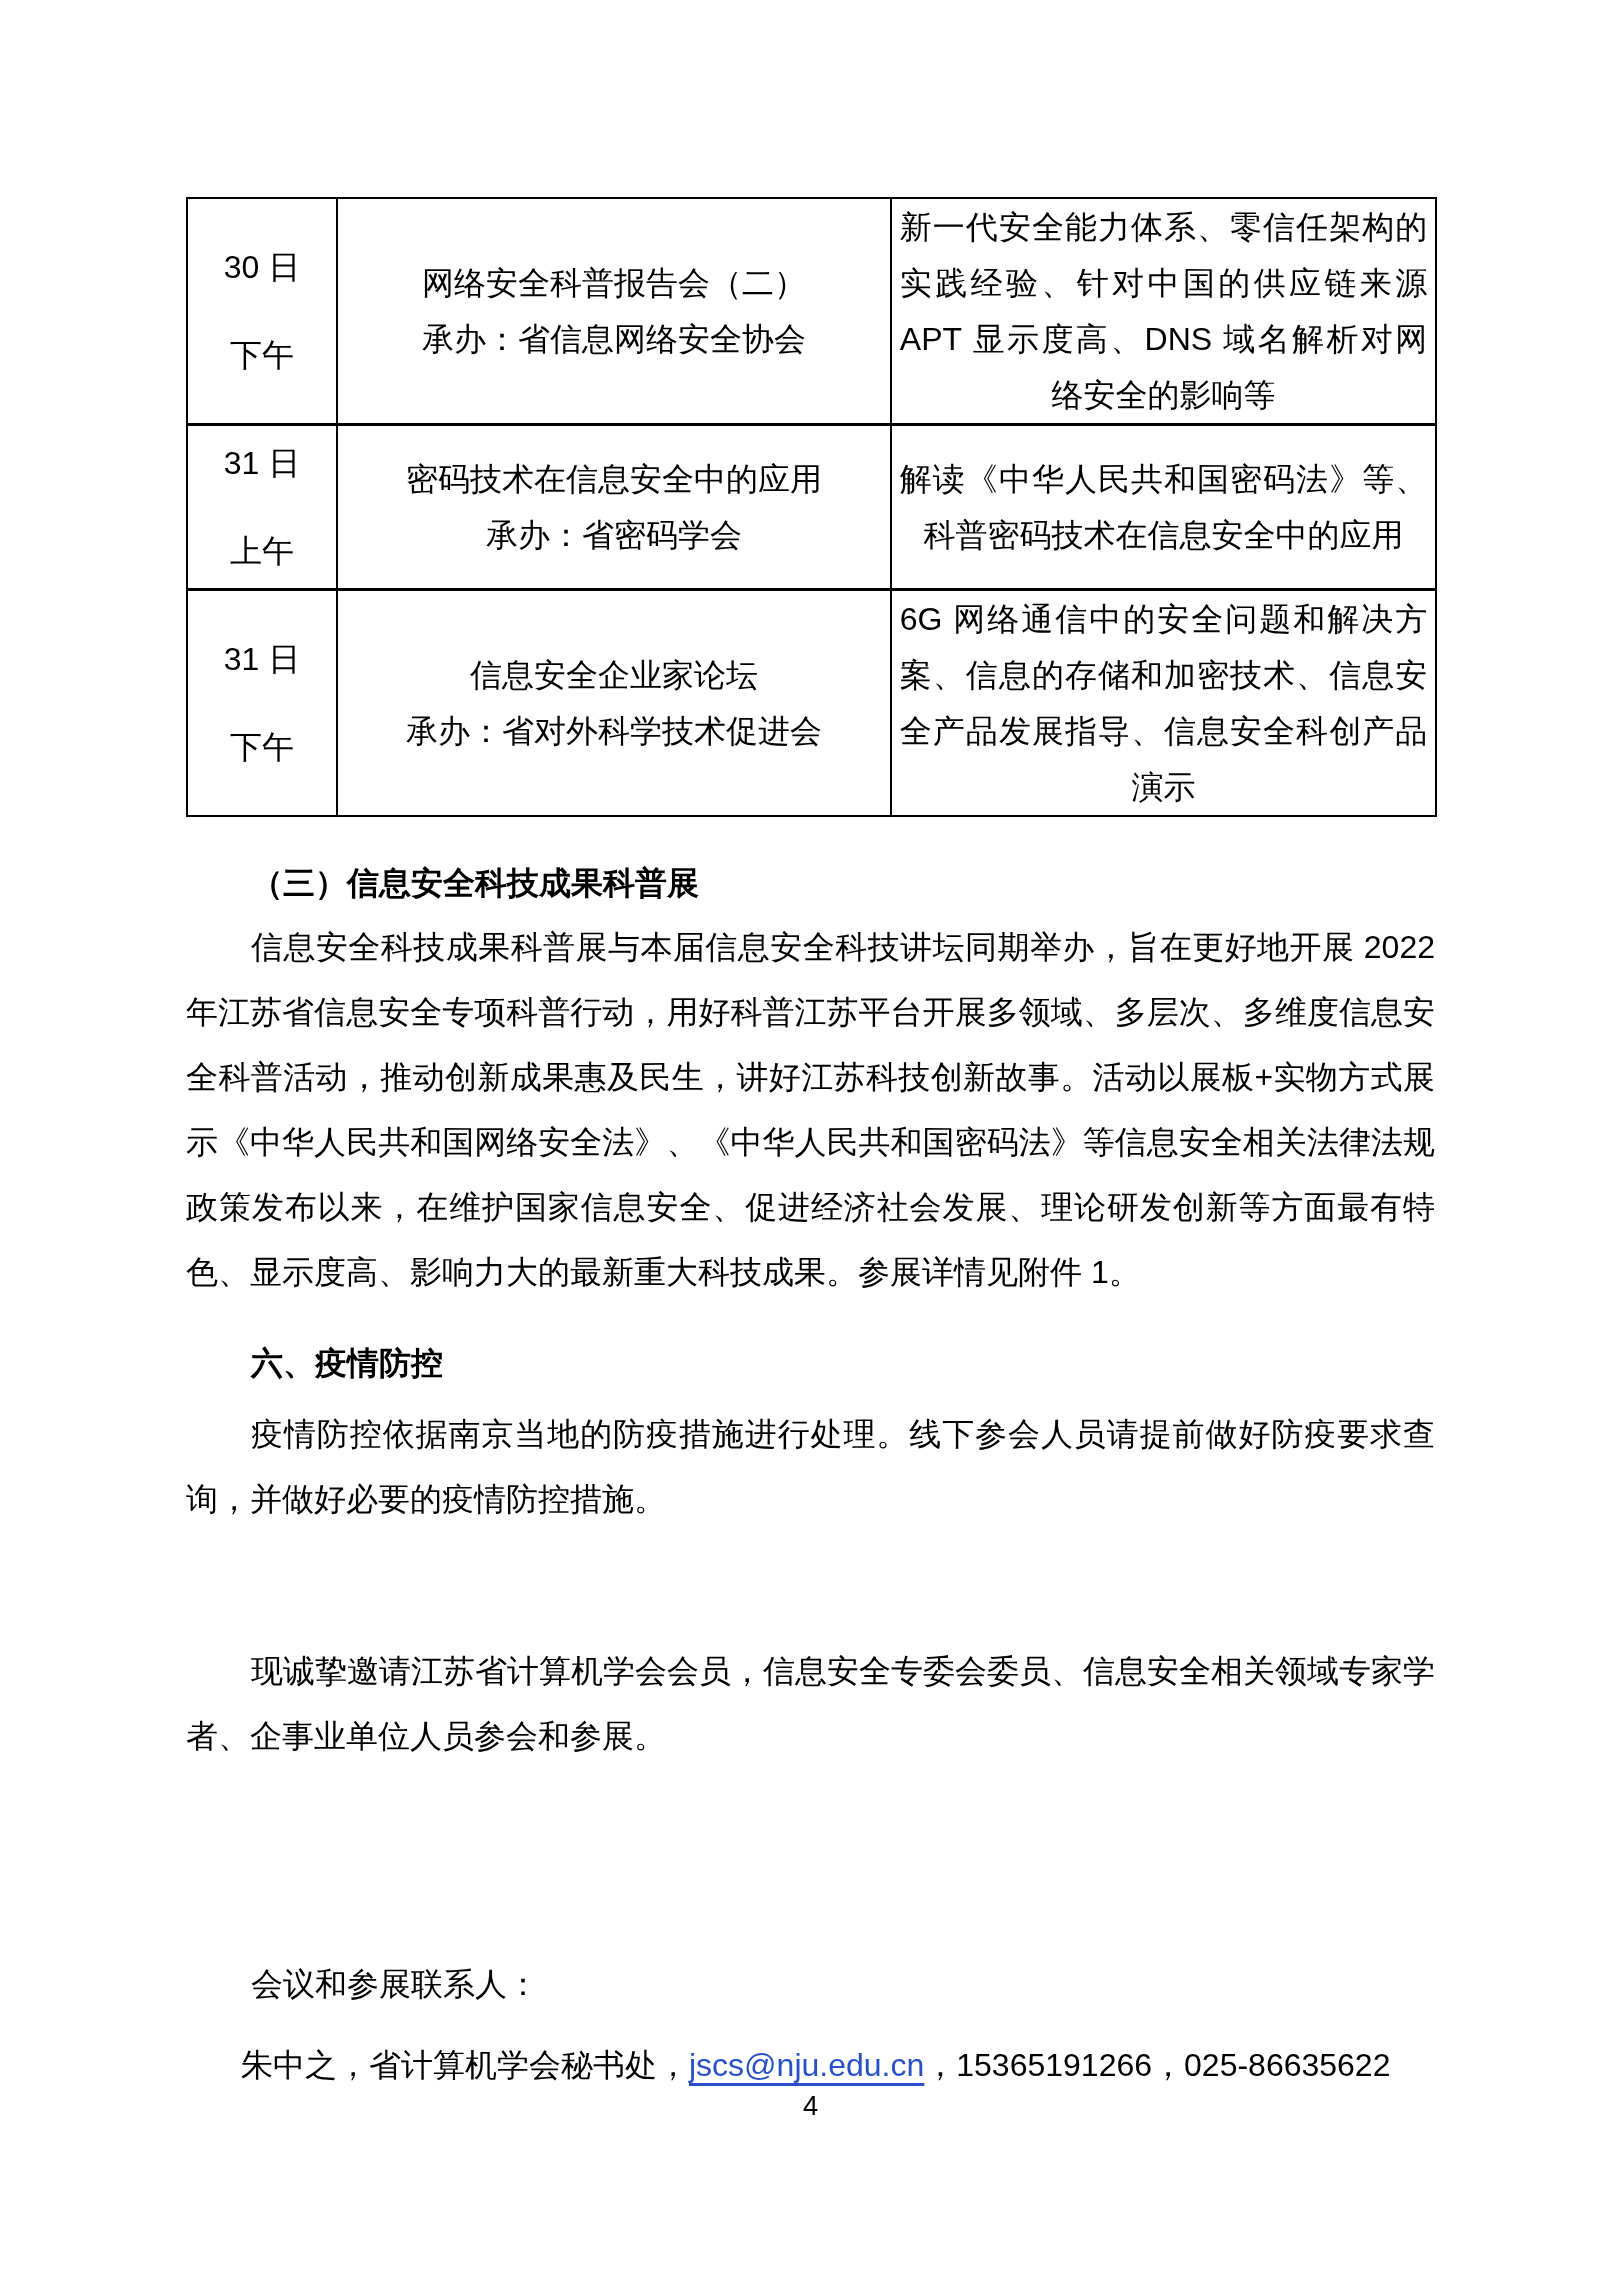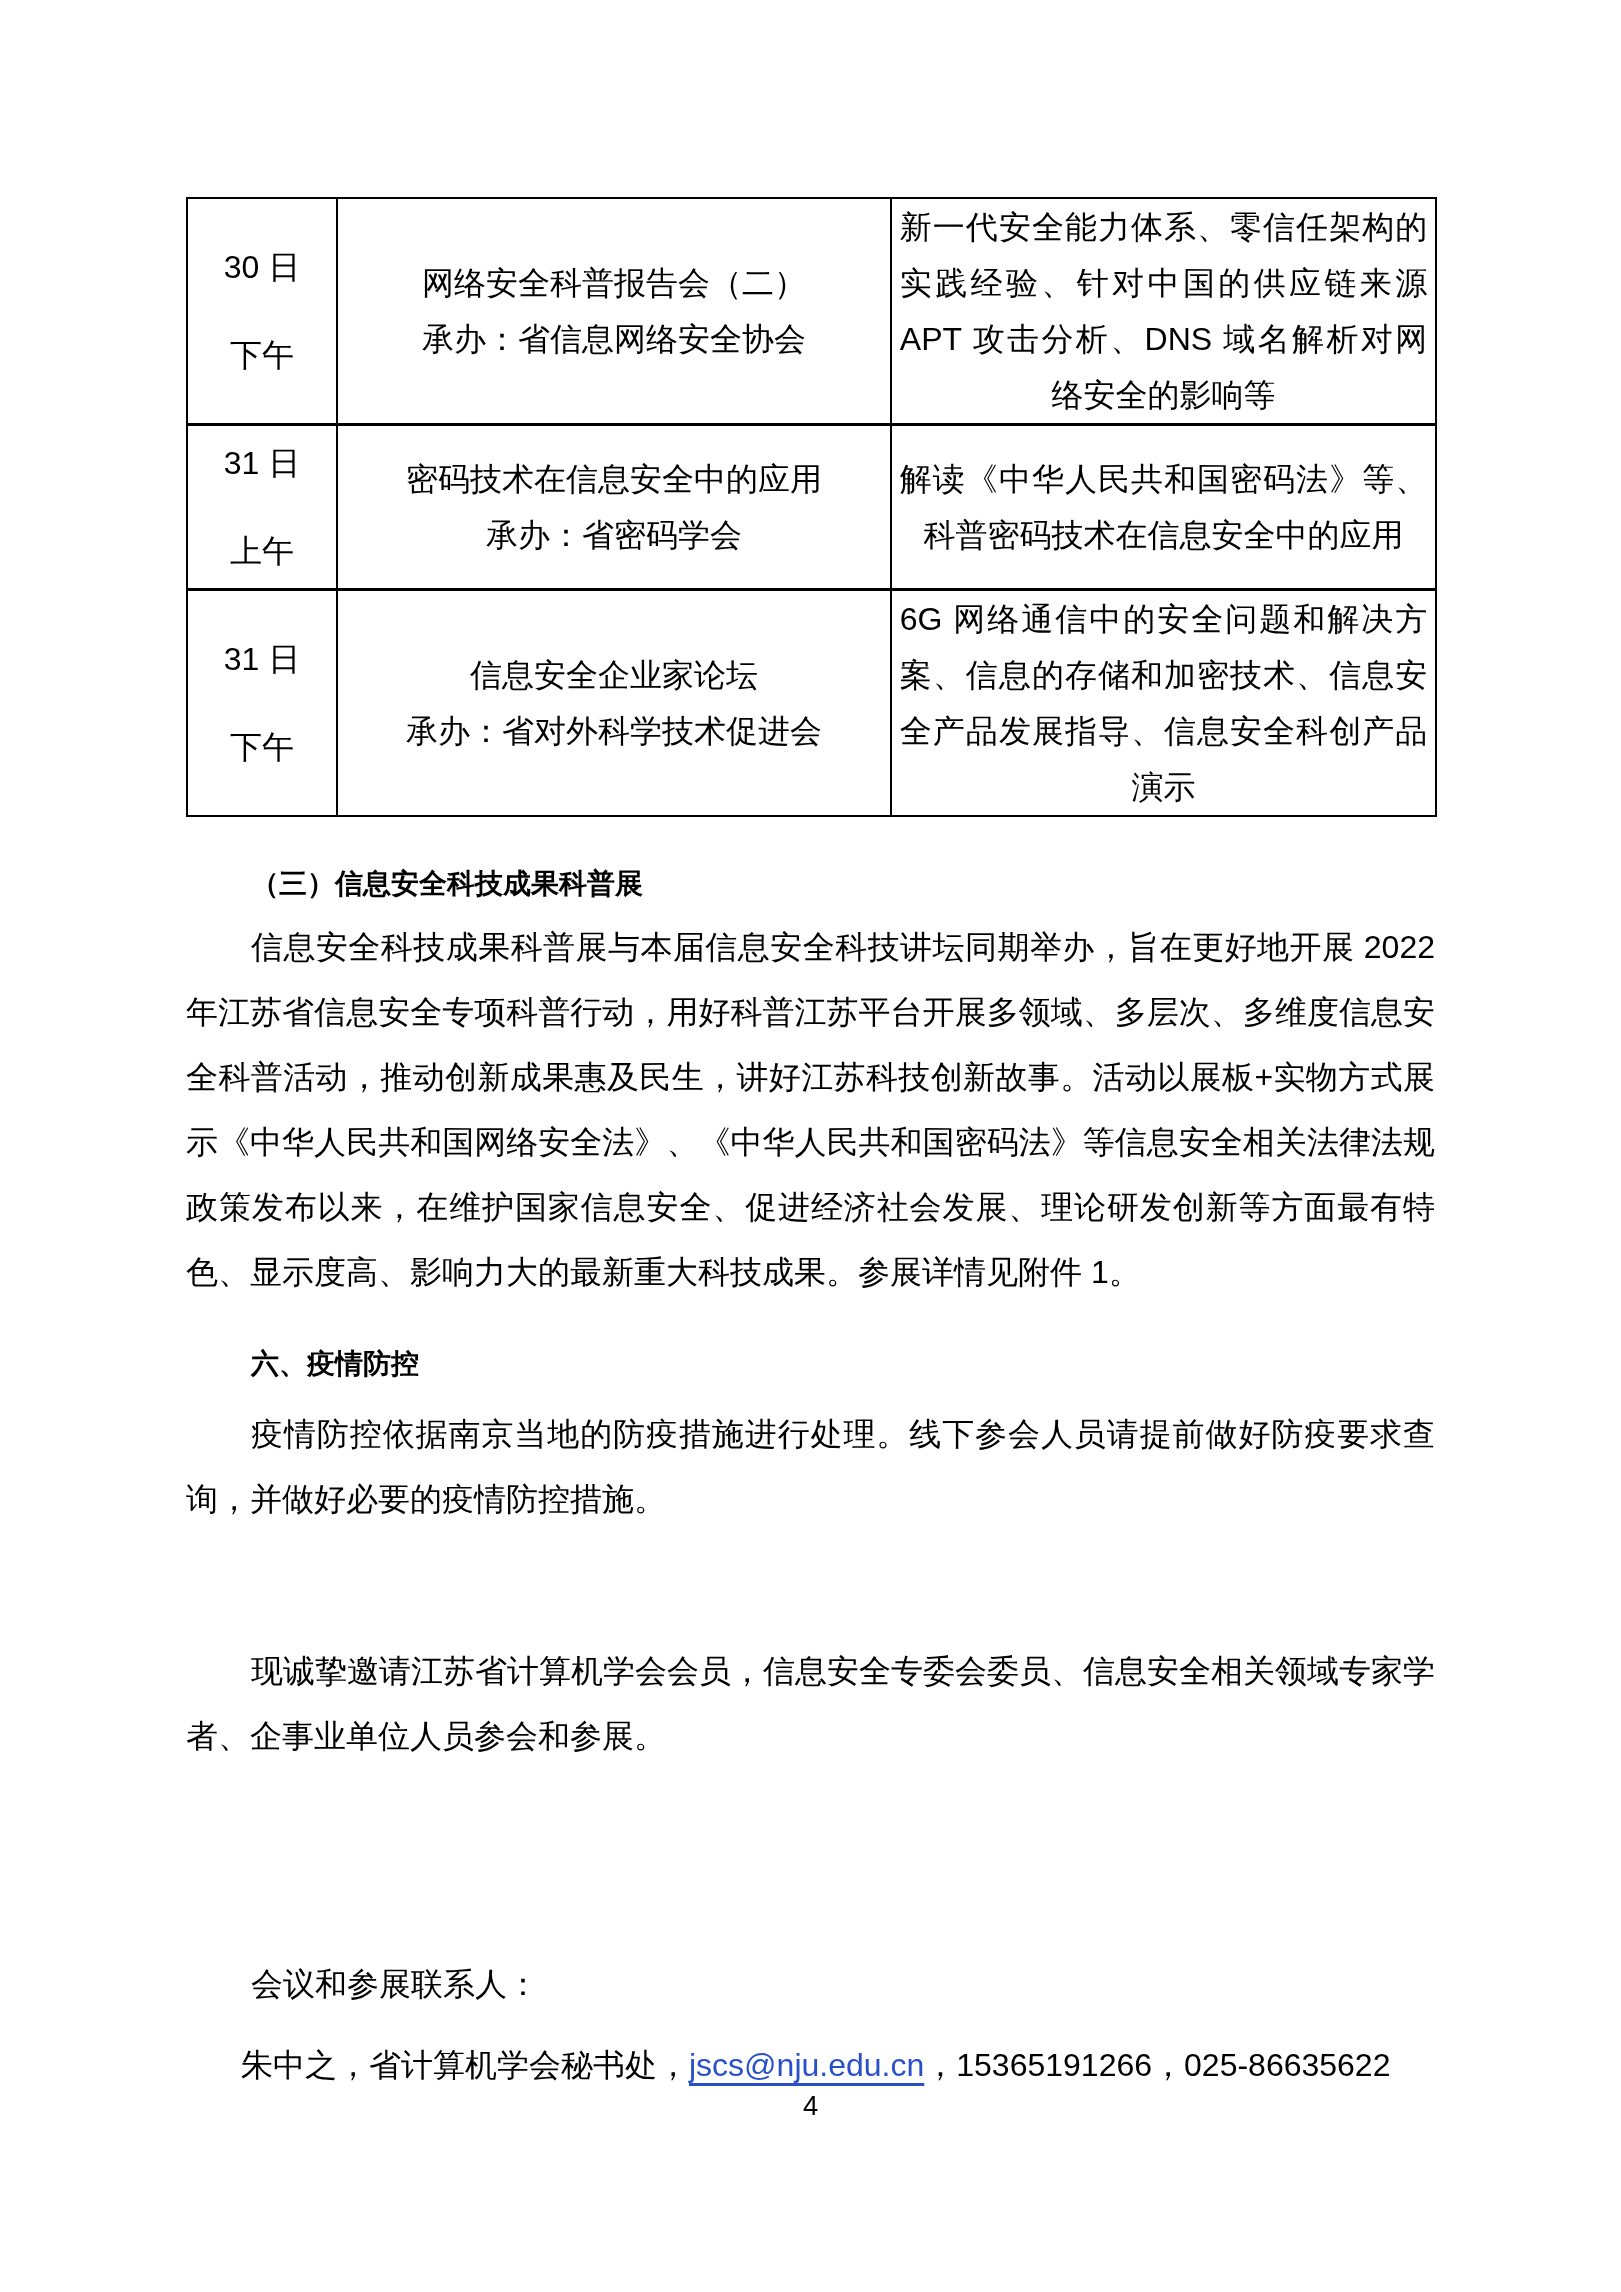--- a/index.html
+++ b/index.html
@@ -49,21 +49,21 @@
 
   
   .body-text {
     font-size: 32px;
     line-height: 65px;
     text-align: justify;
     color: #000;
   }
   .indent2 { text-indent: 65px; }
   .heading {
-    font-size: 28px;
+    font-size: 32px;
     line-height: 65px;
     font-weight: bold;
     text-indent: 65px;
   }
   .single-line { text-align: left; }
 
   a.email-link {
     text-decoration: underline;
     text-decoration-thickness: 2.9px;
     text-underline-offset: 6.9px;
@@ -94,21 +94,21 @@
             <div>下午</div>
           </div>
         </td>
         <td>
           <div class="cell-event-inner">
             <div>网络安全科普报告会（二）</div>
             <div>承办：省信息网络安全协会</div>
           </div>
         </td>
         <td>
-          <div class="cell-topics">新一代安全能力体系、零信任架构的实践经验、针对中国的供应链来源 APT 攻击分析、DNS 域名解析对网络安全的影响等</div>
+          <div class="cell-topics">新一代安全能力体系、零信任架构的实践经验、针对中国的供应链来源 APT 显示度高、DNS 域名解析对网络安全的影响等</div>
         </td>
       </tr>
       <tr class="r2">
         <td>
           <div class="cell-time-inner">
             <div>31 日</div>
             <div>上午</div>
           </div>
         </td>
         <td>

